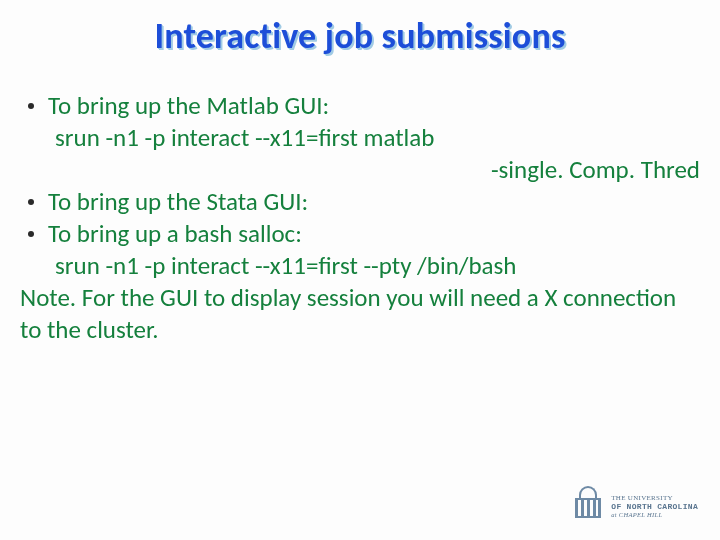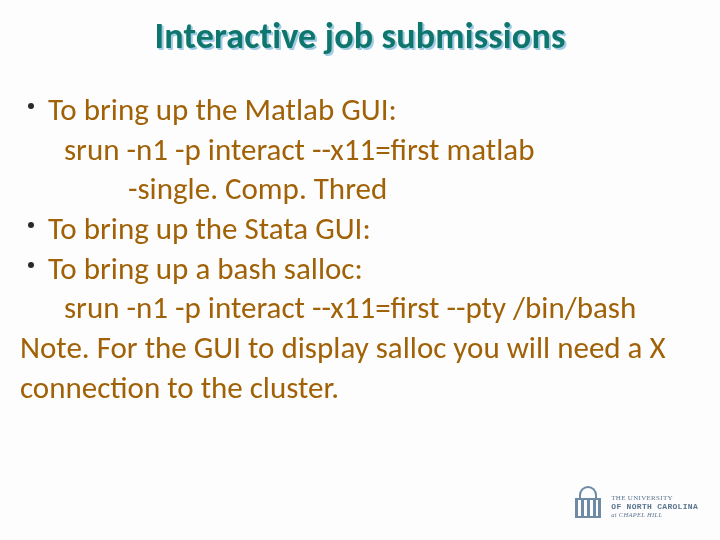--- a/index.html
+++ b/index.html
@@ -19,50 +19,50 @@
     box-sizing: border-box;
   }
   .title {
     position: absolute;
     top: 14px;
     left: 0;
     right: 0;
     text-align: center;
     font-size: 36px;
     font-weight: 700;
-    color: #0f766e;
+    color: #1d4ed8;
     text-shadow: 2px 2px 0 #a1cbe4, 1px 1px 0 #a1cbe4;
     letter-spacing: 0.2px;
   }
   .body {
     position: absolute;
     top: 90px;
     left: 20px;
     right: 20px;
-    color: #a16207;
-    font-size: 31px;
+    color: #15803d;
+    font-size: 25px;
     line-height: 1.28;
   }
   .bullet-row {
     display: flex;
     align-items: flex-start;
   }
   .dot {
     width: 6px;
     height: 6px;
     border-radius: 50%;
     background: #2a2a2a;
     margin-top: 13px;
     margin-left: 8px;
     margin-right: 14px;
     flex: 0 0 auto;
   }
   .bullet-text { flex: 1; }
-  .cont1 { margin-left: 44px; }
-  .cont2 { margin-left: 108px; }
+  .cont1 { margin-left: 35px; }
+  .cont2 { margin-left: 56px; text-align: right; }
   .note  { margin-left: 0; }
 
   .logo {
     position: absolute;
     right: 22px;
     bottom: 14px;
     display: flex;
     align-items: center;
     gap: 8px;
   }
@@ -131,21 +131,21 @@
       <div class="dot"></div>
       <div class="bullet-text">To bring up the Stata GUI:</div>
     </div>
 
     <div class="bullet-row">
       <div class="dot"></div>
       <div class="bullet-text">To bring up a bash salloc:</div>
     </div>
     <div class="cont1">srun -n1 -p interact --x11=first --pty /bin/bash</div>
 
-    <div class="note">Note. For the GUI to display salloc you will need a X connection to the cluster.</div>
+    <div class="note">Note. For the GUI to display session you will need a X connection to the cluster.</div>
   </div>
 
   <div class="logo">
     <div class="logo-mark">
       <div class="dome"></div>
       <div class="pillars">
           <span></span>
           <span></span>
           <span></span>
           <span></span>

